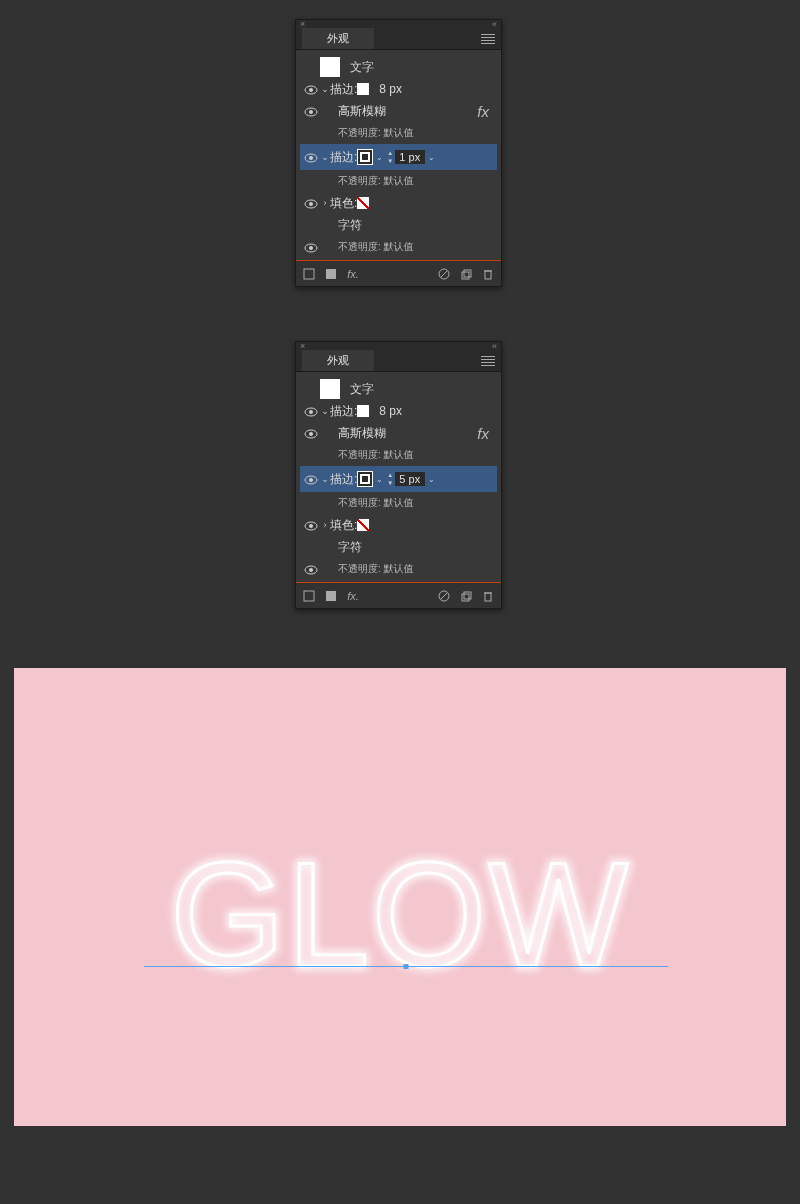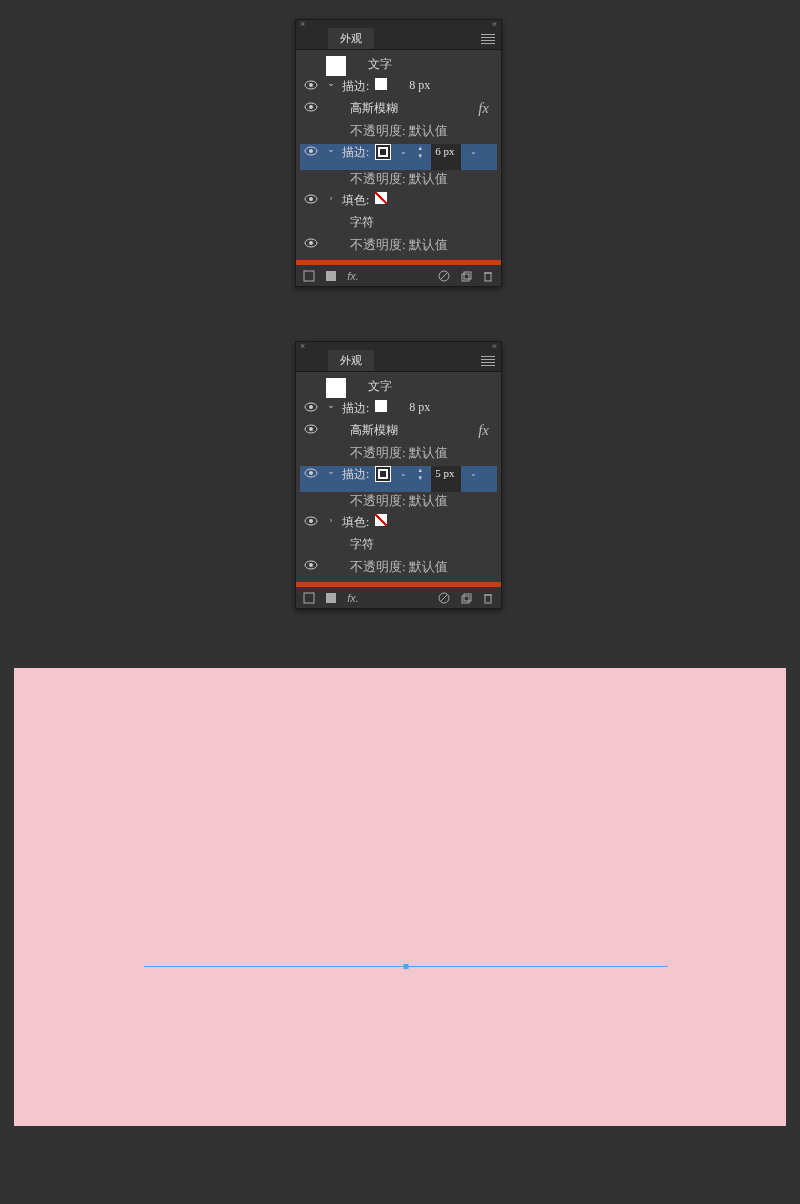--- a/index.html
+++ b/index.html
@@ -37,39 +37,37 @@
     height: 22px;
     background: #2a2a2a;
     display: flex;
     align-items: center;
     padding: 0 6px;
     justify-content: space-between;
     border-bottom: 1px solid #1a1a1a;
   }
   .tabbar .tab {
     background: #383838;
-    padding: 3px 12px;
+    padding: 3px 25px;
     font-size: 11px;
     color: #e0e0e0;
-    margin-left: 26px;
   }
   .menu-lines {
     width: 14px; height: 10px;
     display: flex; flex-direction: column; justify-content: space-between;
   }
   .menu-lines span { height: 1px; background: #aaa; display:block; }
 
   .body-area { background: #383838; padding: 6px 4px 2px 4px; }
 
   .row {
     display: flex;
+    align-items: center;
     height: 22px;
     padding: 0 2px;
-    gap: 6px;
-    font-family: Liberation Serif, serif;
   }
   .row.selected {
     background: #3a5a86;
     height: 26px;
   }
   .row.selected .stroke-swatch-outer {
     border: 1px solid #fff;
     padding:1px;
   }
 
@@ -92,21 +90,21 @@
     width: 12px; height: 12px; background: #fff;
   }
   .swatch-none {
     width: 12px; height: 12px; background: #fff; position: relative;
   }
   .swatch-none::after {
     content:""; position:absolute; left:0; top:0; right:0; bottom:0;
     background: linear-gradient(to top right, transparent 45%, #d00 45%, #d00 55%, transparent 55%);
   }
   .label { color: #d8d8d8; font-size: 12px; }
-  .label-dim { color: #b8b8b8; font-size: 13px; }
+  .label-dim { color: #b8b8b8; font-size: 10px; }
   .fx { font-style: italic; color: #bbb; margin-left: auto; margin-right: 6px; font-size: 15px; }
 
   .stroke-swatch-outer {
     width: 16px; height: 16px; display:flex; align-items:center; justify-content:center;
     background: #2a2a2a;
   }
   .stroke-swatch-inner {
     width: 10px; height: 10px; border: 2px solid #fff; background: #2a2a2a;
   }
   .drop {
@@ -125,21 +123,21 @@
     color: #e0e0e0;
     padding: 1px 4px;
     font-size: 11px;
     min-width: 30px;
   }
   .row.selected .val-field { background: #2a2a2a; }
 
   .footer {
     height: 26px;
     background: #323232;
-    border-top: 5px solid #c2410c;
+    border-top: 1px solid #c2410c;
     display: flex;
     align-items: center;
     padding: 0 6px;
     gap: 8px;
   }
   .footer .right { margin-left: auto; display:flex; gap:8px; }
   .ficon { width:14px; height:14px; display:flex; align-items:center; justify-content:center; color:#aaa; }
   .ficon svg { display:block; }
 
   .canvas {
@@ -247,21 +245,21 @@
       <span class="twisty">⌄</span>
       <span class="label">描边:</span>
       <div class="stroke-swatch-outer">
           <div class="stroke-swatch-inner"></div>
         </div>
       <div class="drop">⌄</div>
       <div class="stepper">
           <span>▲</span>
           <span>▼</span>
         </div>
-      <div class="val-field">6 px</div>
+      <div class="val-field">1 px</div>
       <div class="drop">⌄</div>
     </div>
 
     <div class="row">
       <span class="eye"></span>
       <span class="spacer-md"></span>
       <span class="label-dim">不透明度: 默认值</span>
     </div>
 
     <div class="row">
@@ -460,16 +458,23 @@
           <svg width="12" height="12">
             <rect x="3" y="3" width="6" height="8" fill="none" stroke="#aaa"></rect>
             <line x1="2" y1="3" x2="10" y2="3" stroke="#aaa"></line>
           </svg>
         </div>
     </div>
   </div>
 </div>
 
 <div class="canvas">
+  <div class="glow-wrap">
+    <div class="glow-text">
+      <span class="layer blur">GLOW</span>
+      <span class="layer sharp">GLOW</span>
+      <span style="visibility:hidden">GLOW</span>
+    </div>
+  </div>
   <div class="baseline">
     <div class="handle"></div>
   </div>
 </div>
 
 </body></html>

